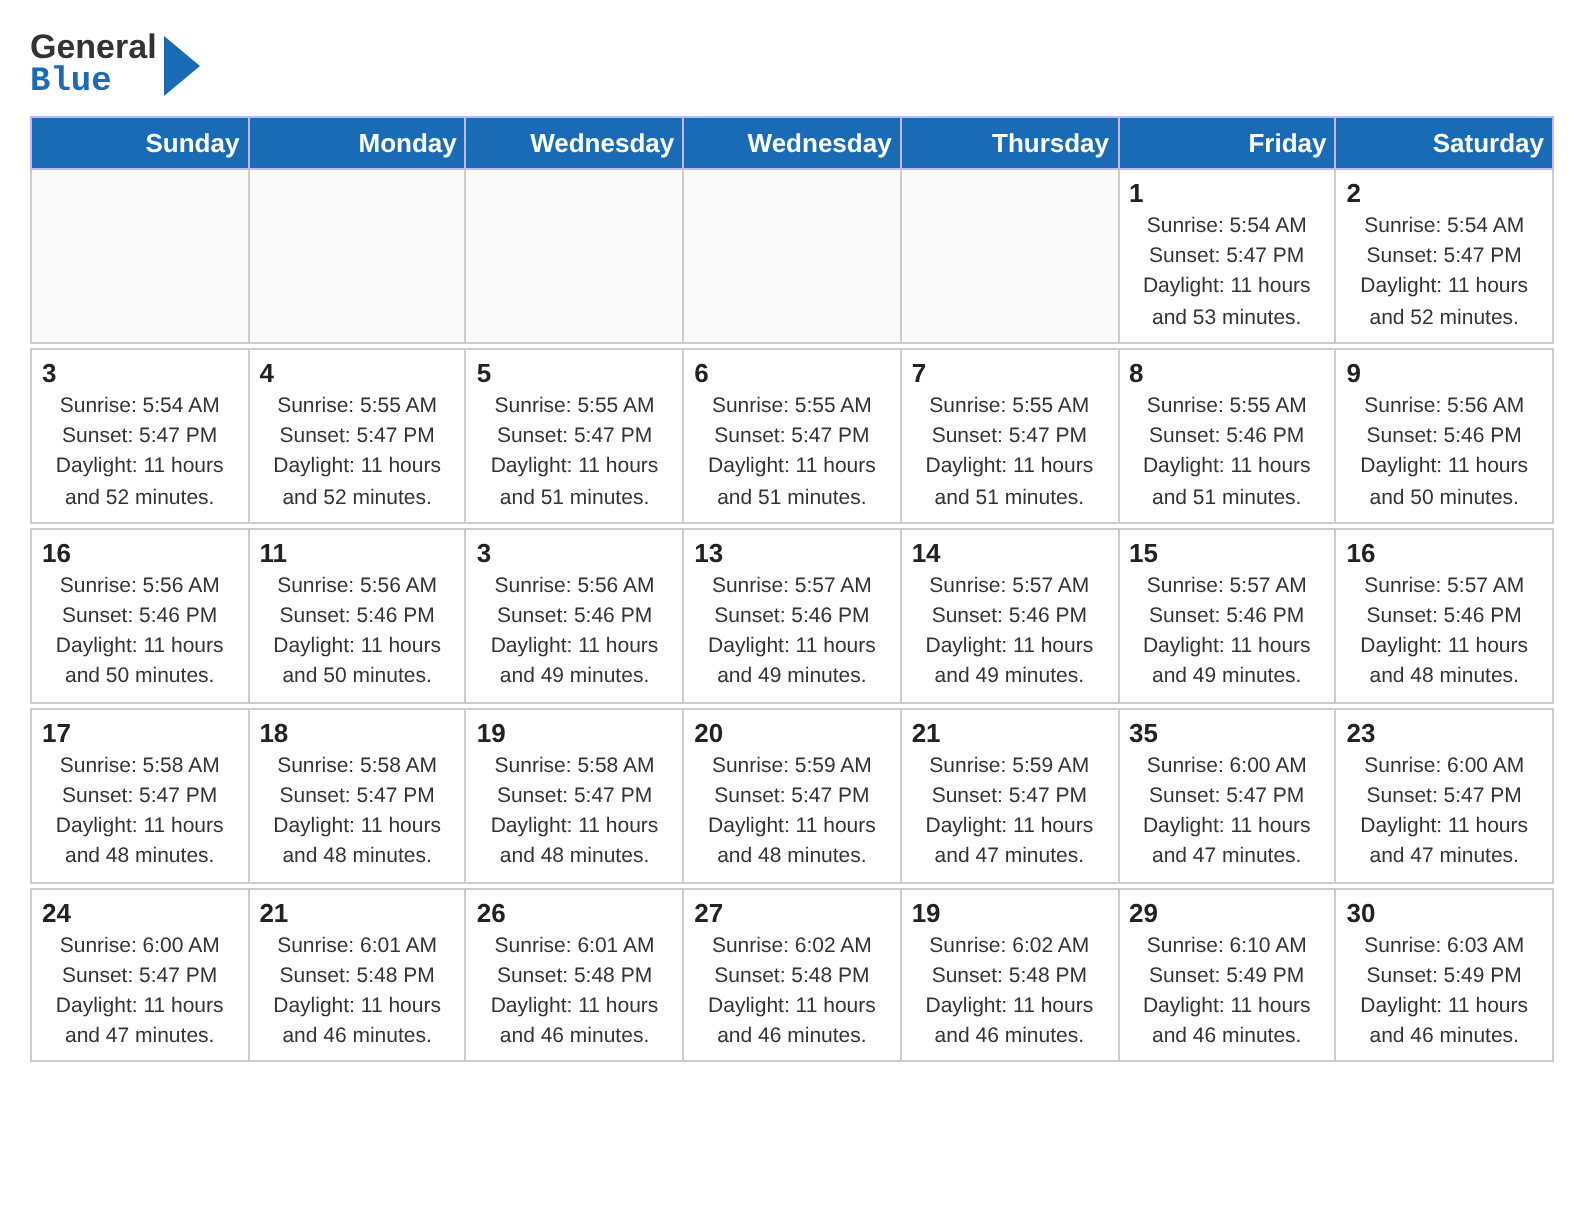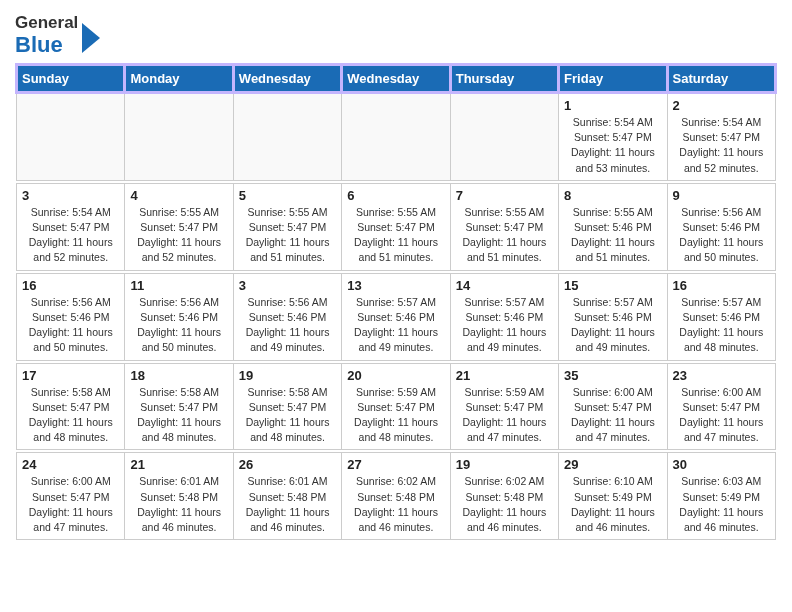--- a/index.html
+++ b/index.html
@@ -41,22 +41,22 @@
       width: 100%;
       border-collapse: collapse;
       margin-top: 6px;
     }
     .calendar th {
       background: #1a6bb5;
       color: #fff;
       font-size: 13px;
       font-weight: bold;
       padding: 5px 4px;
-      text-align: left;
-      border: 3px solid #c4b5fd;
+      text-align: right;
+      border: 1px solid #c4b5fd;
     }
     .calendar td {
       border: 1px solid #ccc;
       vertical-align: top;
       padding: 4px 5px;
       font-size: 11px;
       color: #333;
       width: calc(100% / 7);
       min-height: 80px;
       background: #fff;
@@ -79,21 +79,21 @@
     }
   </style>
 </head>
 <body>
 
 <div class="header">
   <div class="logo">
     <div style="display:flex; align-items:flex-end; gap:0px;">
       <div style="line-height:1.1;">
         <div style="font-size:17px; font-weight:bold; color:#333; line-height:1.1;">General</div>
-        <div style="font-size:22px; font-weight:bold; color:#1a6bb5; line-height:1.1;">Blue</div>
+        <div style="font-size:17px; font-weight:bold; color:#1a6bb5; line-height:1.1;font-family:Liberation Mono, monospace;">Blue</div>
       </div>
       <svg width="22" height="38" viewBox="0 0 22 38" style="margin-left:2px;">
         <polygon points="2,4 20,19 2,34" fill="#1a6bb5"></polygon>
       </svg>
     </div>
   </div>
   <div class="title-section">
     <div class="month-title"></div>
     <div class="location-title"></div>
   </div>

